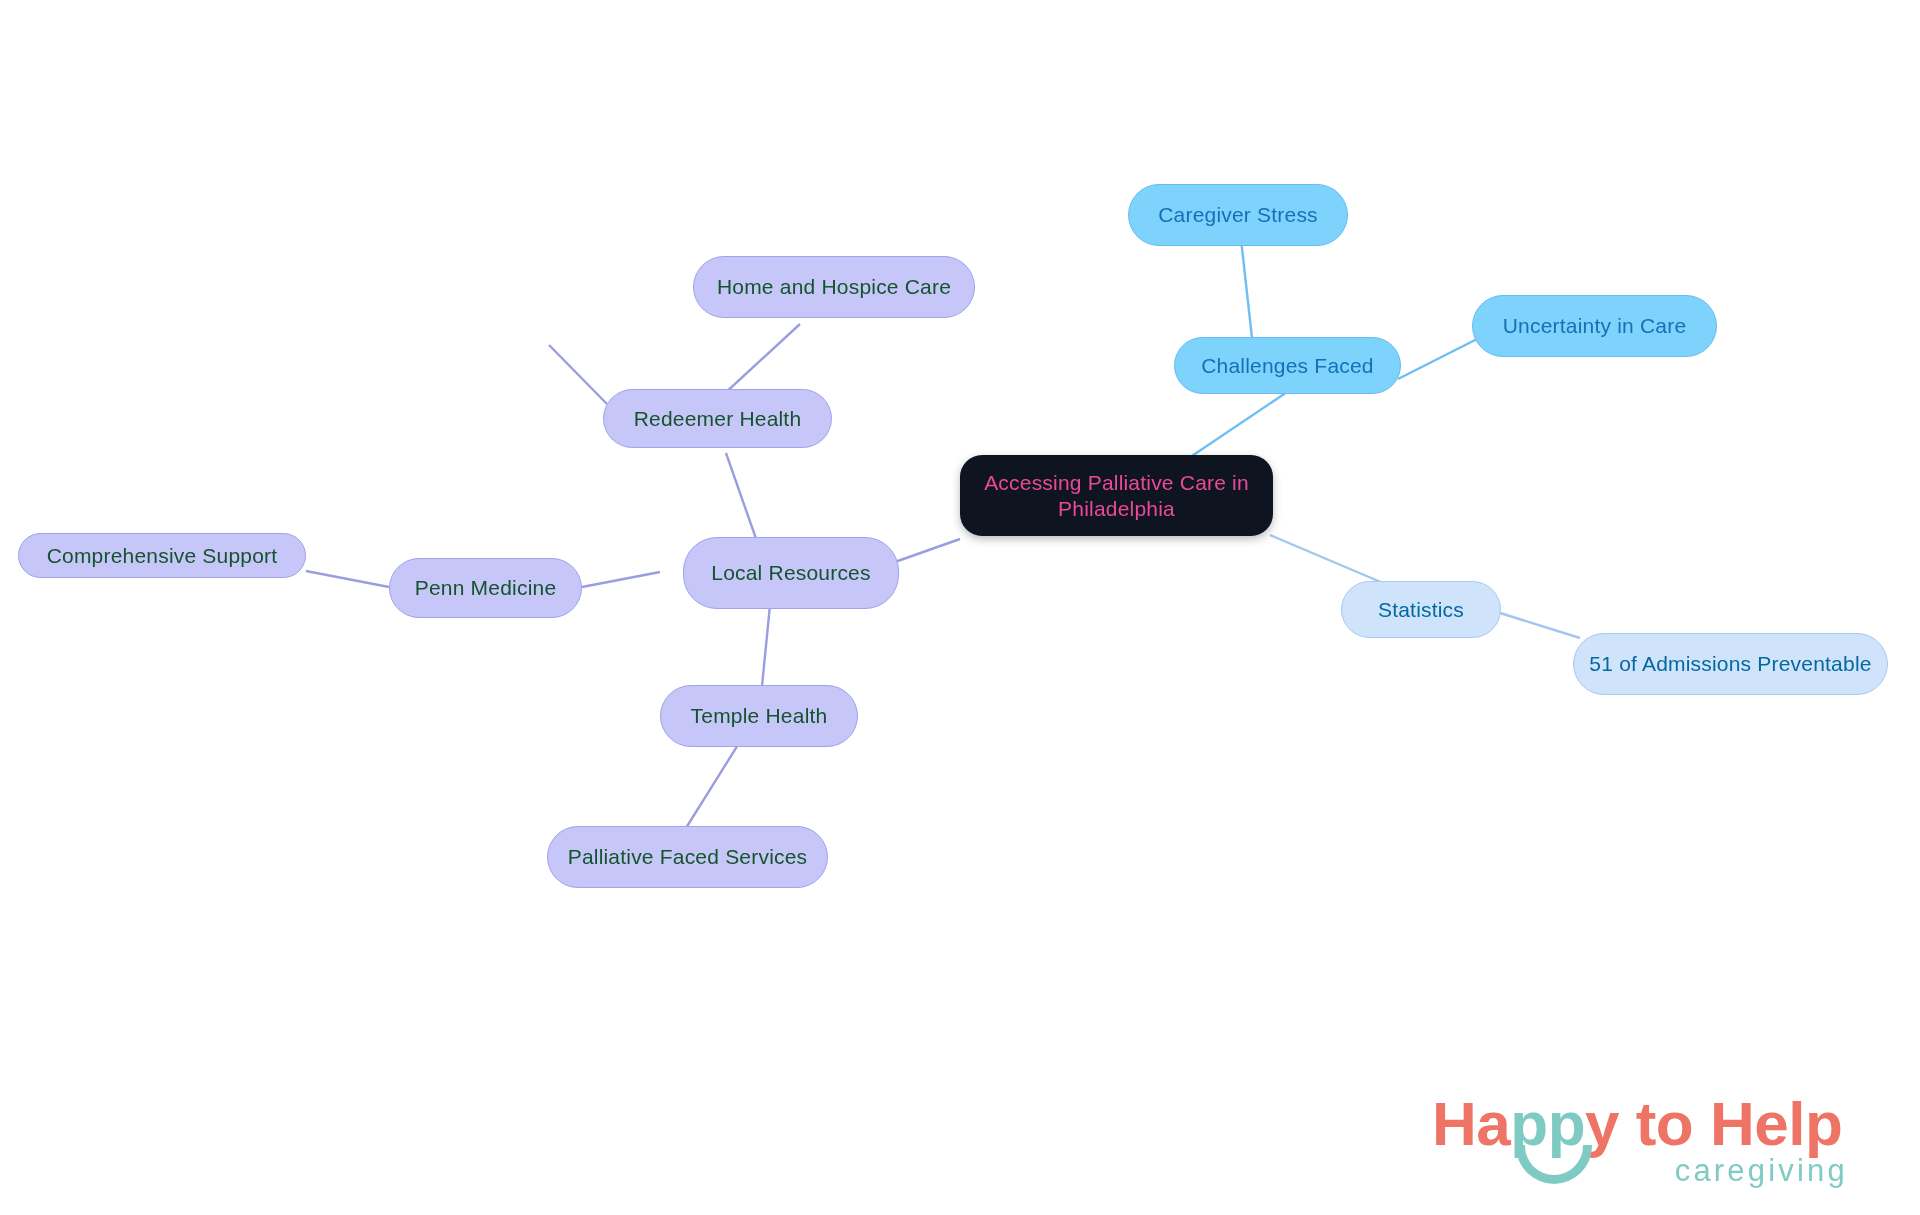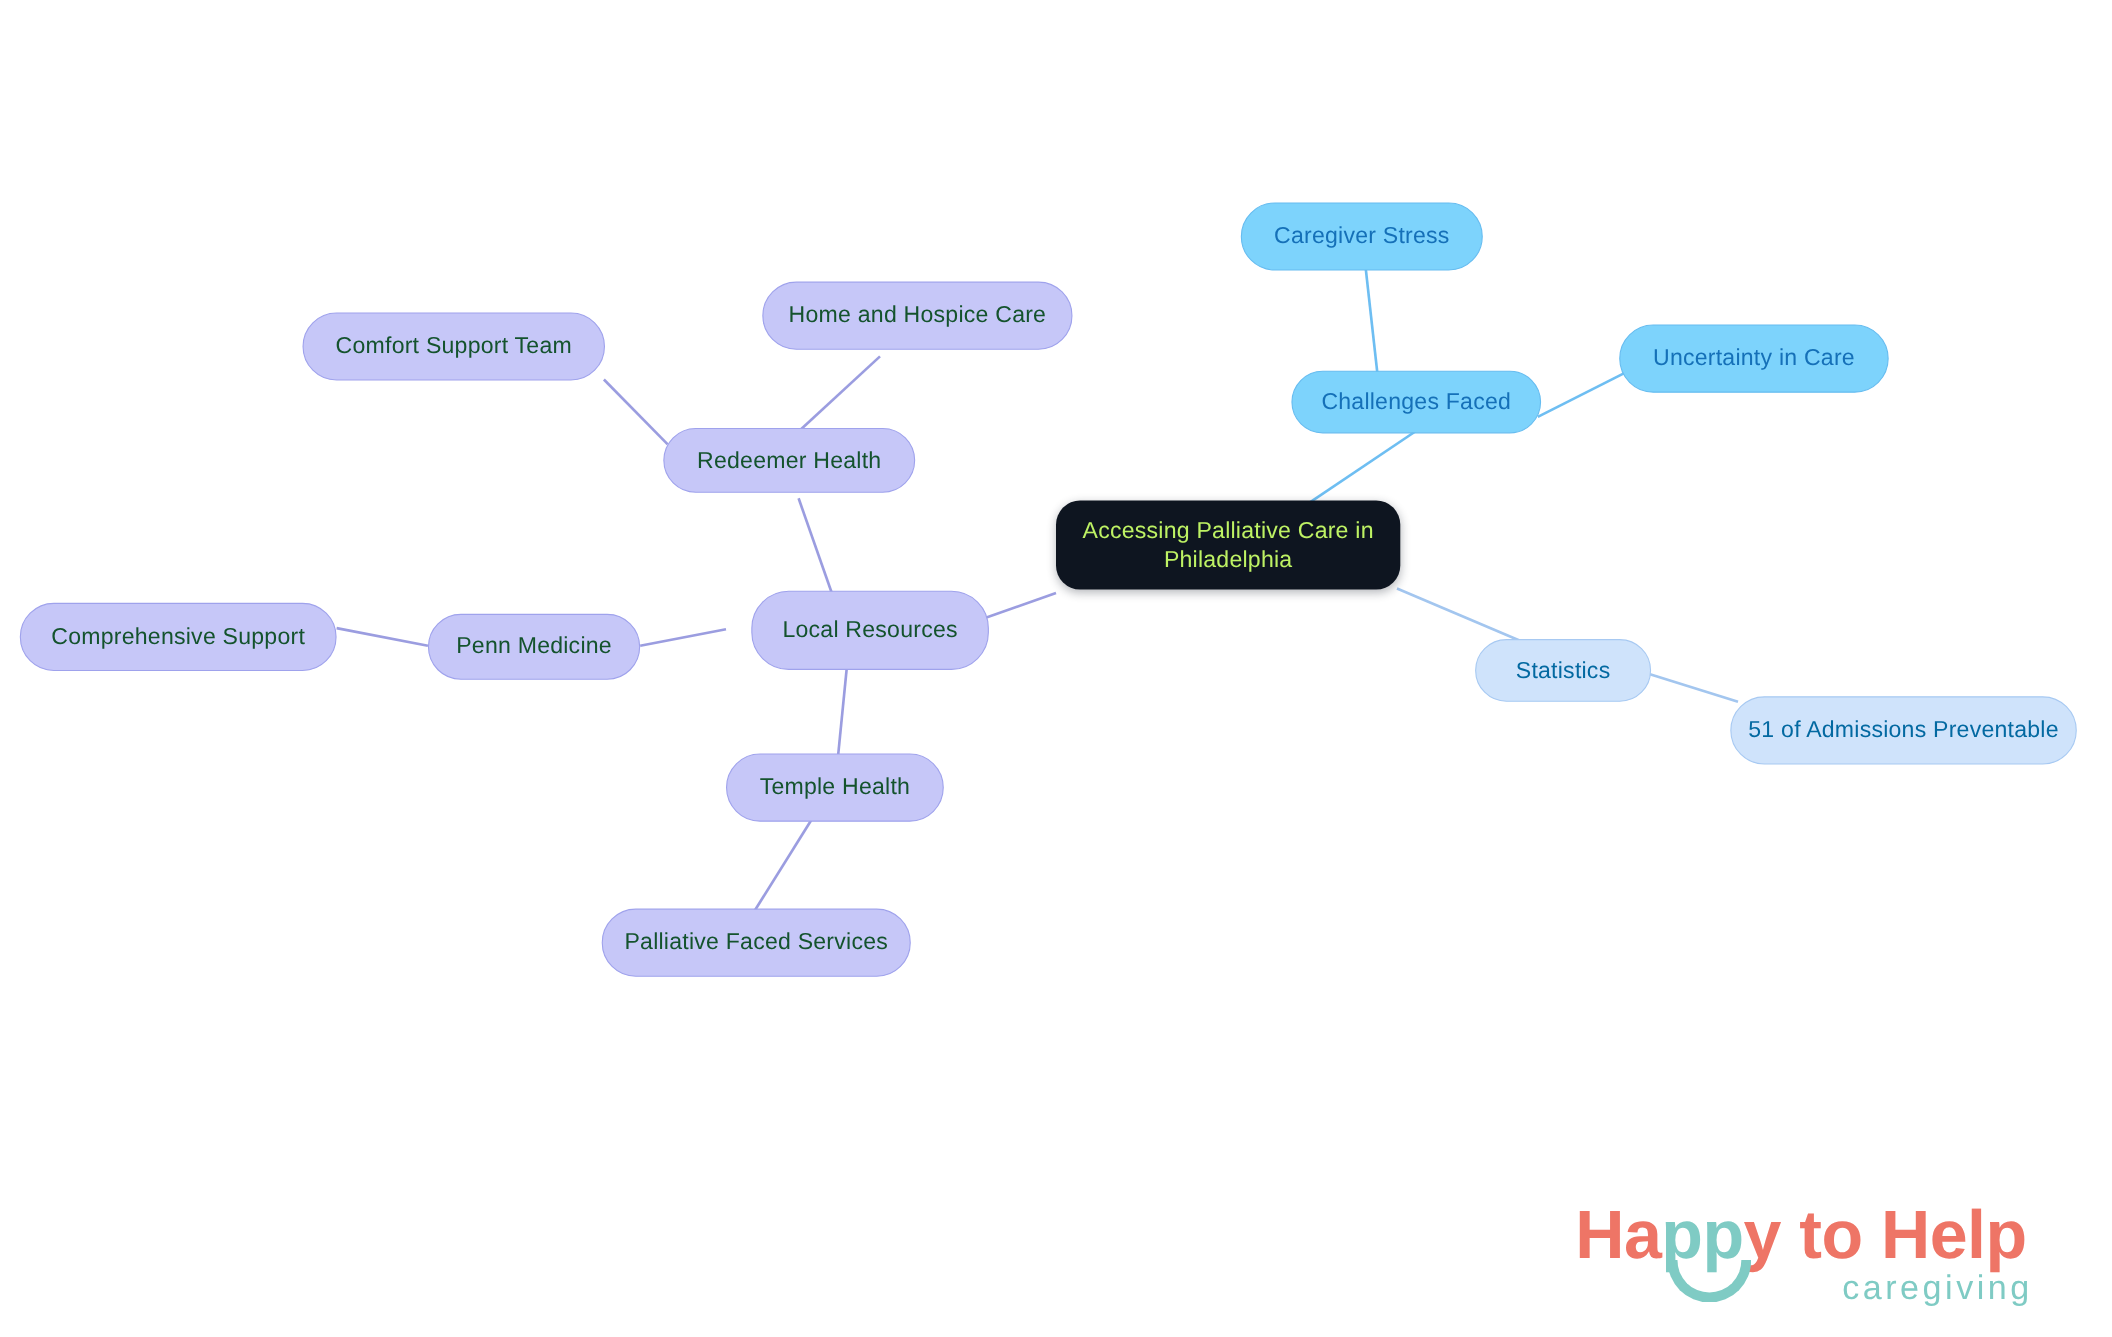--- a/index.html
+++ b/index.html
@@ -35,21 +35,21 @@
     align-items: center;
     justify-content: center;
     text-align: center;
     border-radius: 34px;
     white-space: nowrap;
     letter-spacing: 0.2px;
   }
   .node-root {
     border-radius: 22px;
     background: #0e1520;
-    color: #bef264;
+    color: #ec4899;
     font-size: 21px;
     line-height: 1.22;
     white-space: normal;
     padding: 0 18px;
     box-shadow: 0 3px 9px rgba(20,25,40,0.30);
   }
   .node-lav {
     background: #c6c7f8;
     border: 1.6px solid #9fa2ec;
     color: #14532d;
@@ -154,25 +154,24 @@
   <div class="node node-softblue" style="left:1341px; top:557px; width:160px; height:57px;">Statistics</div>
 
   <div class="node node-softblue" style="left:1573px; top:609px; width:315px; height:62px;">51 of Admissions Preventable</div>
 
   <div class="node node-lav" style="left:683px; top:537px; width:216px; height:72px;">Local Resources</div>
 
   <div class="node node-lav" style="left:603px; top:389px; width:229px; height:59px;">Redeemer Health</div>
 
   <div class="node node-lav" style="left:693px; top:256px; width:282px; height:62px;">Home and Hospice Care</div>
 
-  <div class="node node-lav" style="left:275px; top:284px; width:275px; height:62px;">Comfort Support Team</div>
 
   <div class="node node-lav" style="left:389px; top:558px; width:193px; height:60px;">Penn Medicine</div>
 
-  <div class="node node-lav" style="left:18px; top:533px; width:288px; height:62px;margin-top:15px;">Comprehensive Support</div>
+  <div class="node node-lav" style="left:18px; top:533px; width:288px; height:45px;">Comprehensive Support</div>
 
   <div class="node node-lav" style="left:660px; top:685px; width:198px; height:62px;">Temple Health</div>
 
   <div class="node node-lav" style="left:547px; top:826px; width:281px; height:62px;">Palliative Faced Services</div>
 
   <div class="logo">
     <div class="logo-main"><span>Ha</span><span class="logo-pp">pp</span><span>y to Help</span></div>
     <div class="logo-smile"></div>
     <div class="logo-sub">caregiving</div>
   </div>

